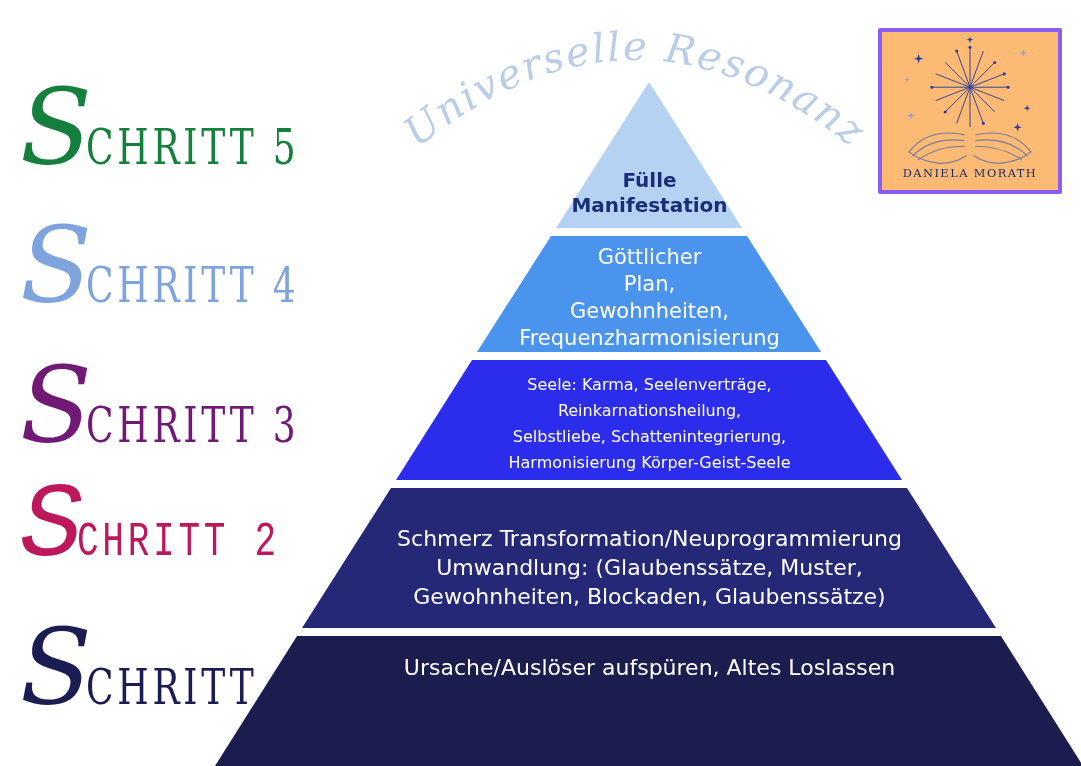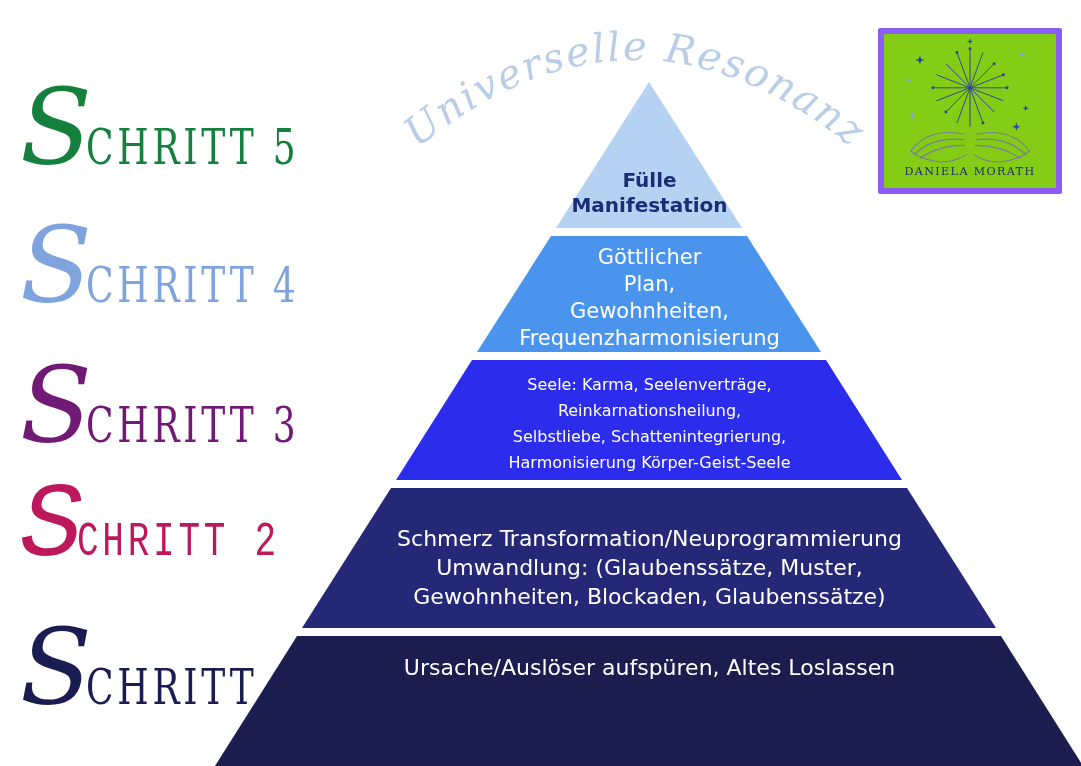--- a/index.html
+++ b/index.html
@@ -51,23 +51,23 @@
     font-style:italic;
     font-size:40px;
     letter-spacing:2px;
   }
 
   
   .logo-box {
     position:absolute;
     left:878px; top:28px;
     width:184px; height:166px;
-    border:6px solid #8b5cf6;
+    border:4px solid #8b5cf6;
     border-radius:2px;
-    background:#84cc16;
+    background:#fdba74;
   }
   .logo-box svg { display:block; width:100%; height:100%; }
   .logo-name-text {
     font-family:"DejaVu Serif", serif;
     font-size:12px;
     letter-spacing:1.5px;
   }
 
   
   .pyramid {

